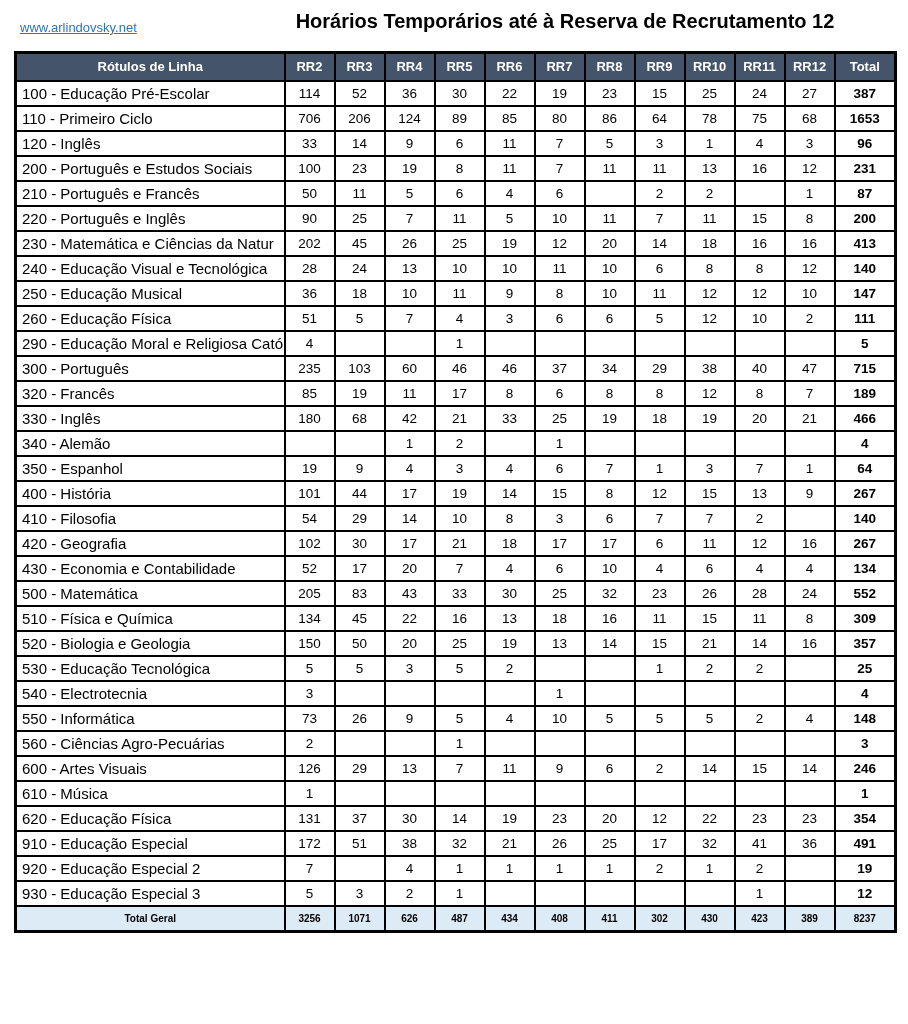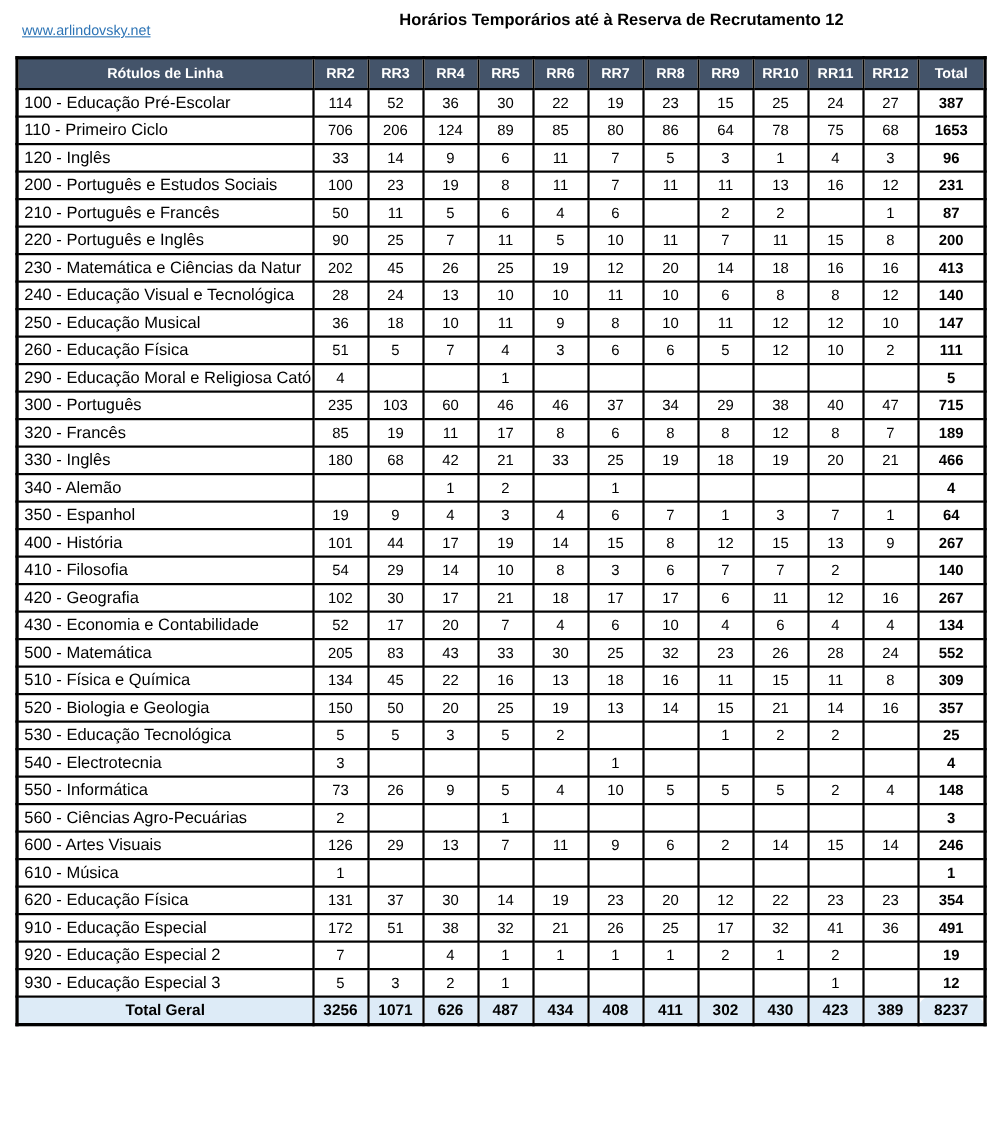--- a/index.html
+++ b/index.html
@@ -12,43 +12,43 @@
     width:908px;height:1024px;background:var(--page-bg);
     font-family:"Liberation Sans",sans-serif;color:var(--text-color);
   }
   .topbar{position:relative;height:51px;}
   .site-link{
     position:absolute;left:20px;top:20px;font-size:13px;
     color:var(--link-color);text-decoration:underline;cursor:pointer;
   }
   .page-title{
     position:absolute;left:222px;top:10px;width:686px;
-    text-align:center;font-size:15px;font-weight:bold;color:var(--text-color);
+    text-align:center;font-size:20px;font-weight:bold;color:var(--text-color);
   }
   table.pivot{
     border-collapse:collapse;table-layout:fixed;width:880px;margin-left:14px;
     border:3px solid var(--border-color);
   }
   .pivot th,.pivot td{
     border:2px solid var(--border-color);
     overflow:hidden;white-space:nowrap;padding:0;
   }
   .pivot thead th{
     background:var(--header-bg);color:var(--header-text);
     font-size:13px;font-weight:bold;height:28px;text-align:center;
   }
   .pivot tbody td{
     height:25px;font-size:13.5px;text-align:center;background:#fff;
   }
   .pivot tbody td.label{
     text-align:left;padding-left:5px;font-size:15px;
   }
-  .pivot td.total-col{font-weight:bold;border-radius:11px;}
+  .pivot td.total-col{font-weight:bold;}
   .pivot tfoot td{
-    background:var(--total-row-bg);font-weight:bold;font-size:14px;
+    background:var(--total-row-bg);font-weight:bold;font-size:10px;
     height:26px;text-align:center;
   }
 </style>
 </head>
 <body>
 
 <div class="page">
   <div class="topbar">
     <a class="site-link" href="#">www.arlindovsky.net</a>
     <div class="page-title">Horários Temporários até à Reserva de Recrutamento 12</div>

